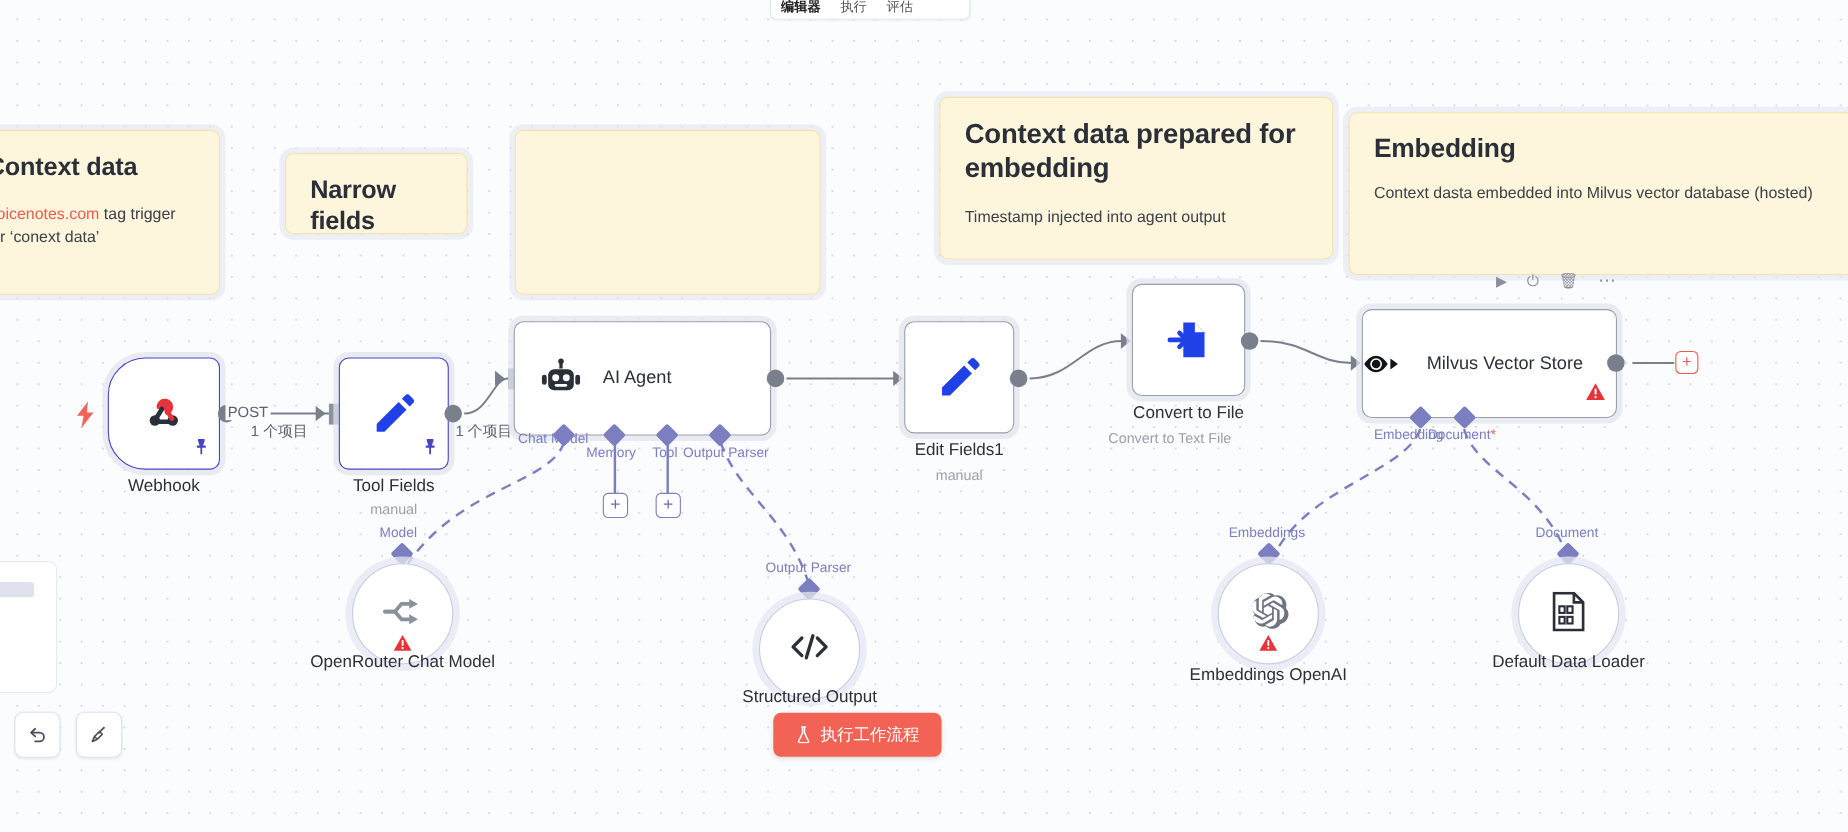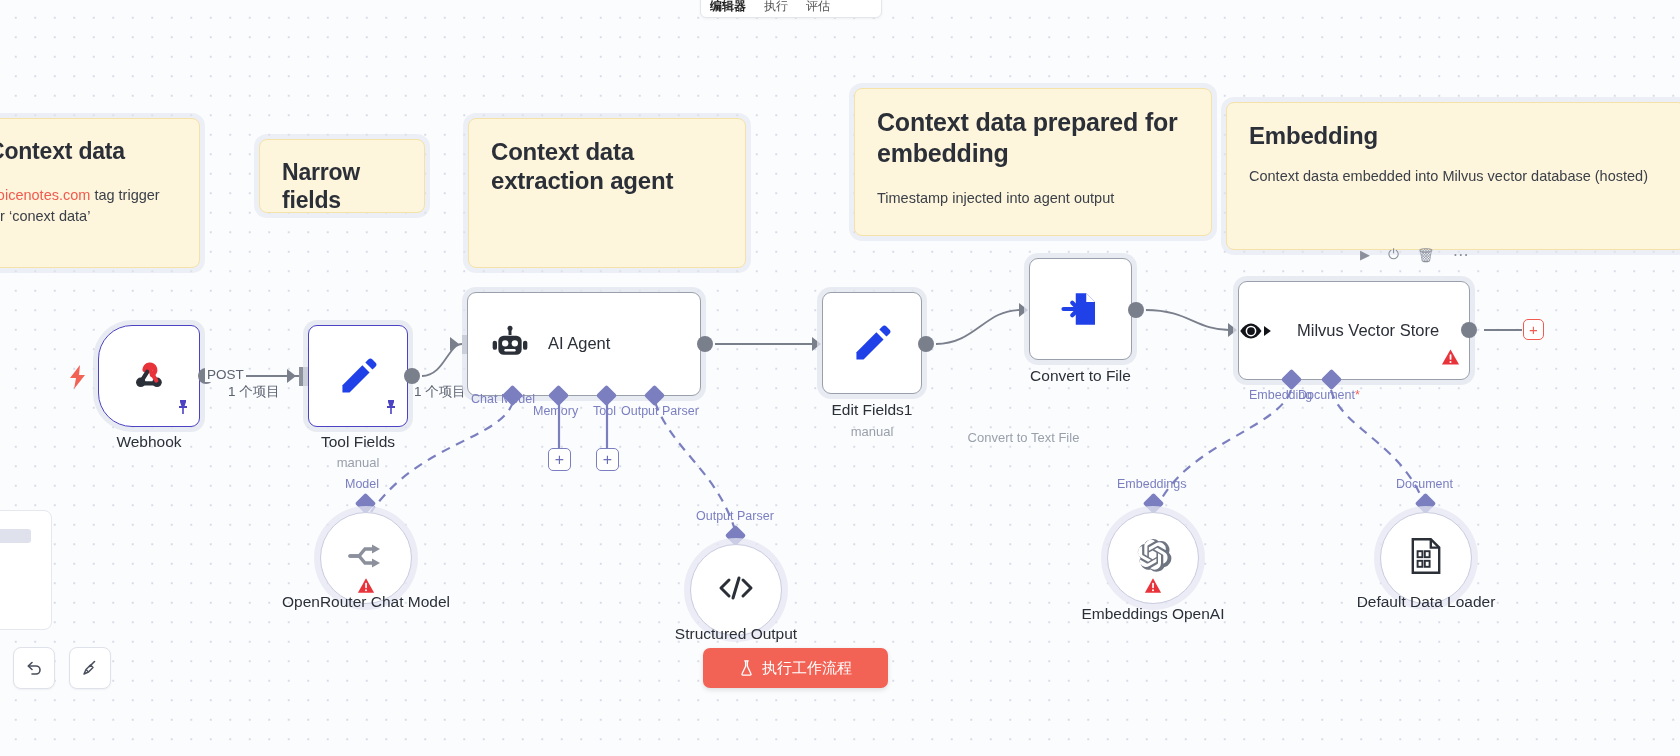--- a/index.html
+++ b/index.html
@@ -187,21 +187,21 @@
     width: 112px; height: 120px;
     background: #fff; border: 1px solid #e6e8ef; border-radius: 8px;
   }
   .ghost-panel .gl {
     position: absolute; background: #dfe2ec; border-radius: 3px;
   }
 
   
   #btn-execute {
     position: absolute; left: 703px; top: 648px;
-    height: 40px; padding: 0 36px;
+    height: 40px; padding: 0 20px;
     background: #f26356; color: #fff;
     border: none; border-radius: 7px;
     font-size: 15px; font-family: Liberation Serif, serif;
     display: flex; align-items: center; gap: 8px;
     box-shadow: 0 2px 5px rgba(0,0,0,.12);
   }
 
   
   #trigger-bolt { position: absolute; left: 68px; top: 365px; }
 </style>
@@ -219,21 +219,20 @@
   <div class="sticky" id="sticky-context-data">
     <h2>Context data</h2>
     <p><span class="lnk">Voicenotes.com</span><span> tag trigger for ‘conext data’</span></p>
   </div>
 
   <div class="sticky" id="sticky-narrow-fields">
     <h2>Narrow fields</h2>
   </div>
 
   <div class="sticky" id="sticky-extraction-agent">
-    <h2>Context data extraction agent</h2>
   </div>
 
   <div class="sticky" id="sticky-prepared">
     <h2>Context data prepared for embedding</h2>
     <p>Timestamp injected into agent output</p>
   </div>
 
   <div class="sticky" id="sticky-embedding">
     <h2>Embedding</h2>
     <p>Context dasta embedded into Milvus vector database (hosted)</p>
@@ -367,21 +366,21 @@
   <div class="node" id="node-converttofile">
     <span class="node-icon">
       <svg width="42" height="42" viewBox="0 0 24 24">
         <path d="M9 3 h6 l5 5 v13 H9z" fill="#2041e8"></path>
         <path d="M15 3 v5 h5z" fill="#fff"></path>
         <path d="M2 12 h8 M7 8.4 l3.6 3.6 L7 15.6" stroke="#2041e8" stroke-width="2.4" fill="none" stroke-linecap="round" stroke-linejoin="round"></path>
       </svg>
     </span>
   </div>
   <div class="node-label" style="left:1009px; top:366px; width:143px;">Convert to File</div>
-  <div class="node-sub" style="left:952px; top:391px; width:143px;margin-top:39px;">Convert to Text File</div>
+  <div class="node-sub" style="left:992px; top:391px; width:143px;">Convert to Text File</div>
   <div class="out-dot" style="left:1128px; top:302px;"></div>
 
   <div class="in-arrow" style="left:1228px; top:323px;"></div>
   <div class="in-stub" style="left:1238px; top:321px;"></div>
 
   <div class="node-toolbar">
     <span style="font-size:13px">▶</span>
     <span style="font-size:14px">⏻</span>
     <span style="font-size:14px">🗑</span>
     <span style="font-size:16px">⋯</span>

